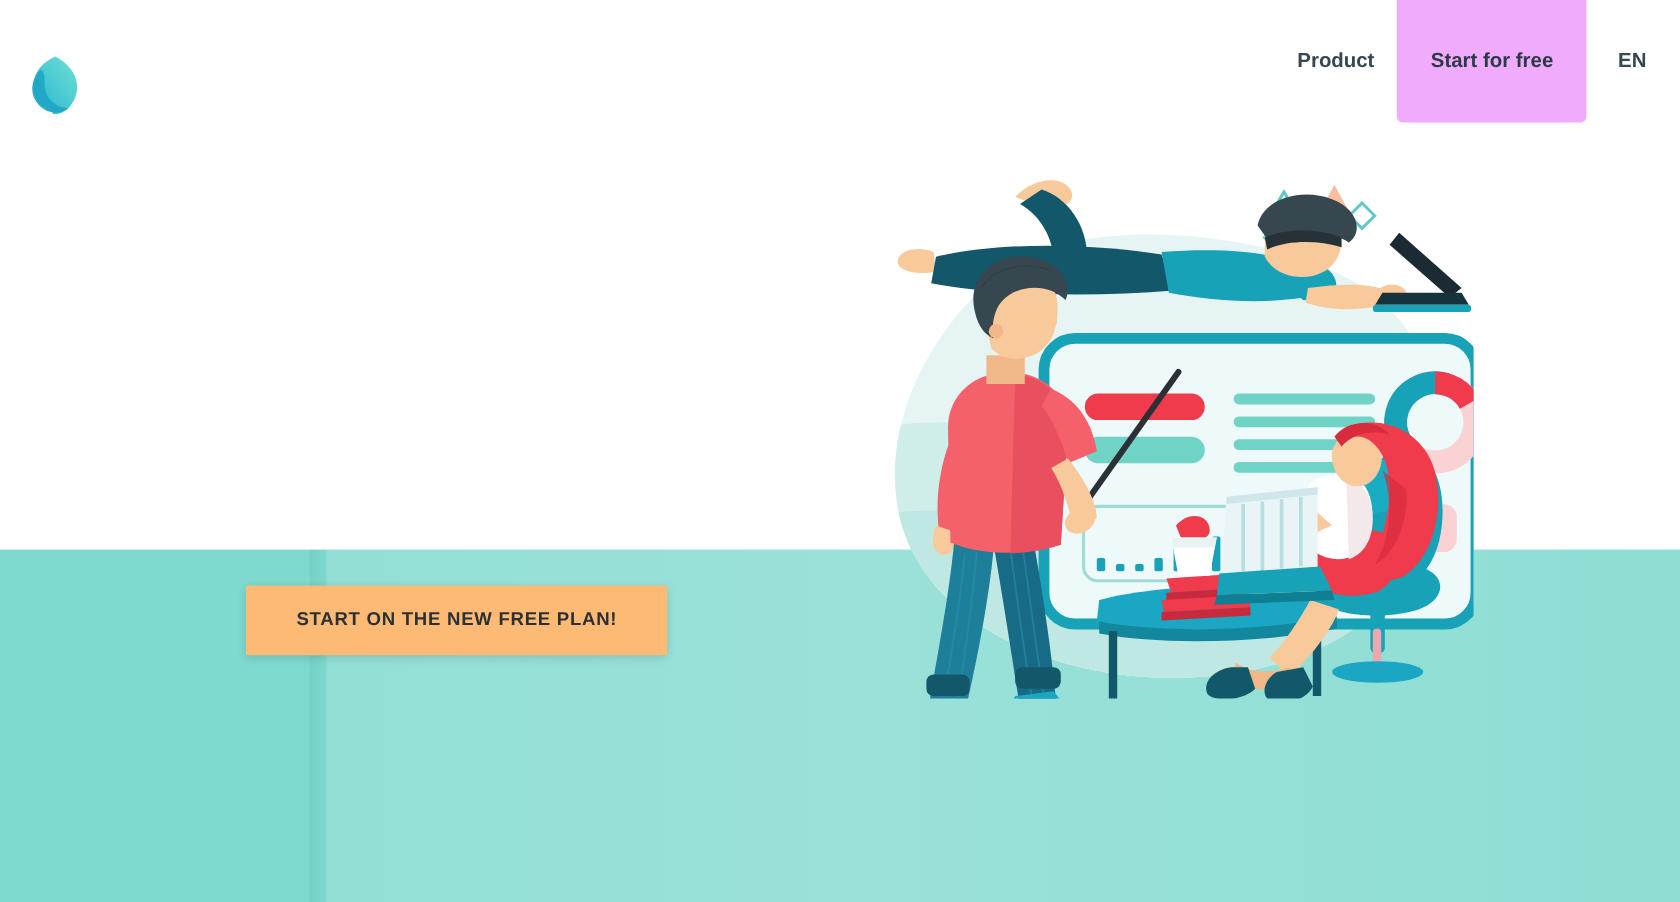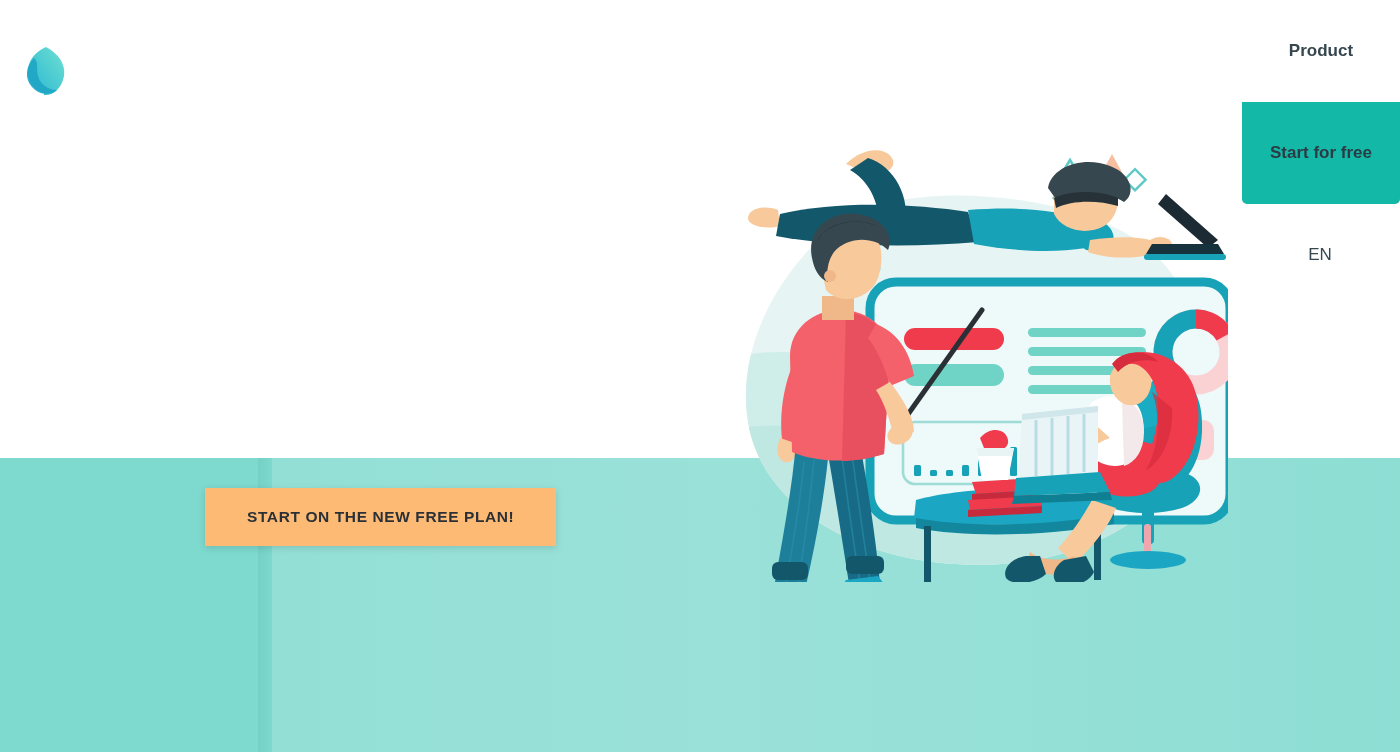--- a/index.html
+++ b/index.html
@@ -37,35 +37,35 @@
     display: flex; align-items: center; gap: 14px;
   }
   .logo-mark { width: 52px; height: 54px; display: block; }
   .logo-text {
     font-size: 37px; font-weight: 700; color: #37474f;
     letter-spacing: -0.6px; line-height: 1;
   }
 
   .nav {
     position: absolute; right: 0; top: 0; height: 102px;
-    display: flex; align-items: center; gap: 0; flex-direction: column;
+    display: flex; align-items: center; gap: 0;
   }
   .nav-item {
     font-size: 17px; color: #37474f; font-weight: 600;
     padding: 0 19px; height: 102px; line-height: 102px;
     white-space: nowrap; cursor: pointer;
   }
   .nav-cta {
-    background: #14b8a6; color: #2b3b45; font-weight: 700;
+    background: #f0abfc; color: #2b3b45; font-weight: 700;
     height: 102px; line-height: 102px; padding: 0 28px;
     font-size: 17px; white-space: nowrap; cursor: pointer;
     border-bottom-left-radius: 5px; border-bottom-right-radius: 5px;
   }
   .nav-lang {
-    font-size: 17px; color: #37474f; font-weight: 400;
+    font-size: 17px; color: #37474f; font-weight: 700;
     padding: 0 28px 0 26px; height: 102px; line-height: 102px; cursor: pointer;
   }
 
   
   .hero-copy { position: absolute; left: 205px; top: 178px; width: 520px; z-index: 30; }
   .hero-title {
     font-size: 45px; font-weight: 700; color: #3b4a52;
     line-height: 1.12; letter-spacing: -0.8px;
   }
   .hero-sub {

